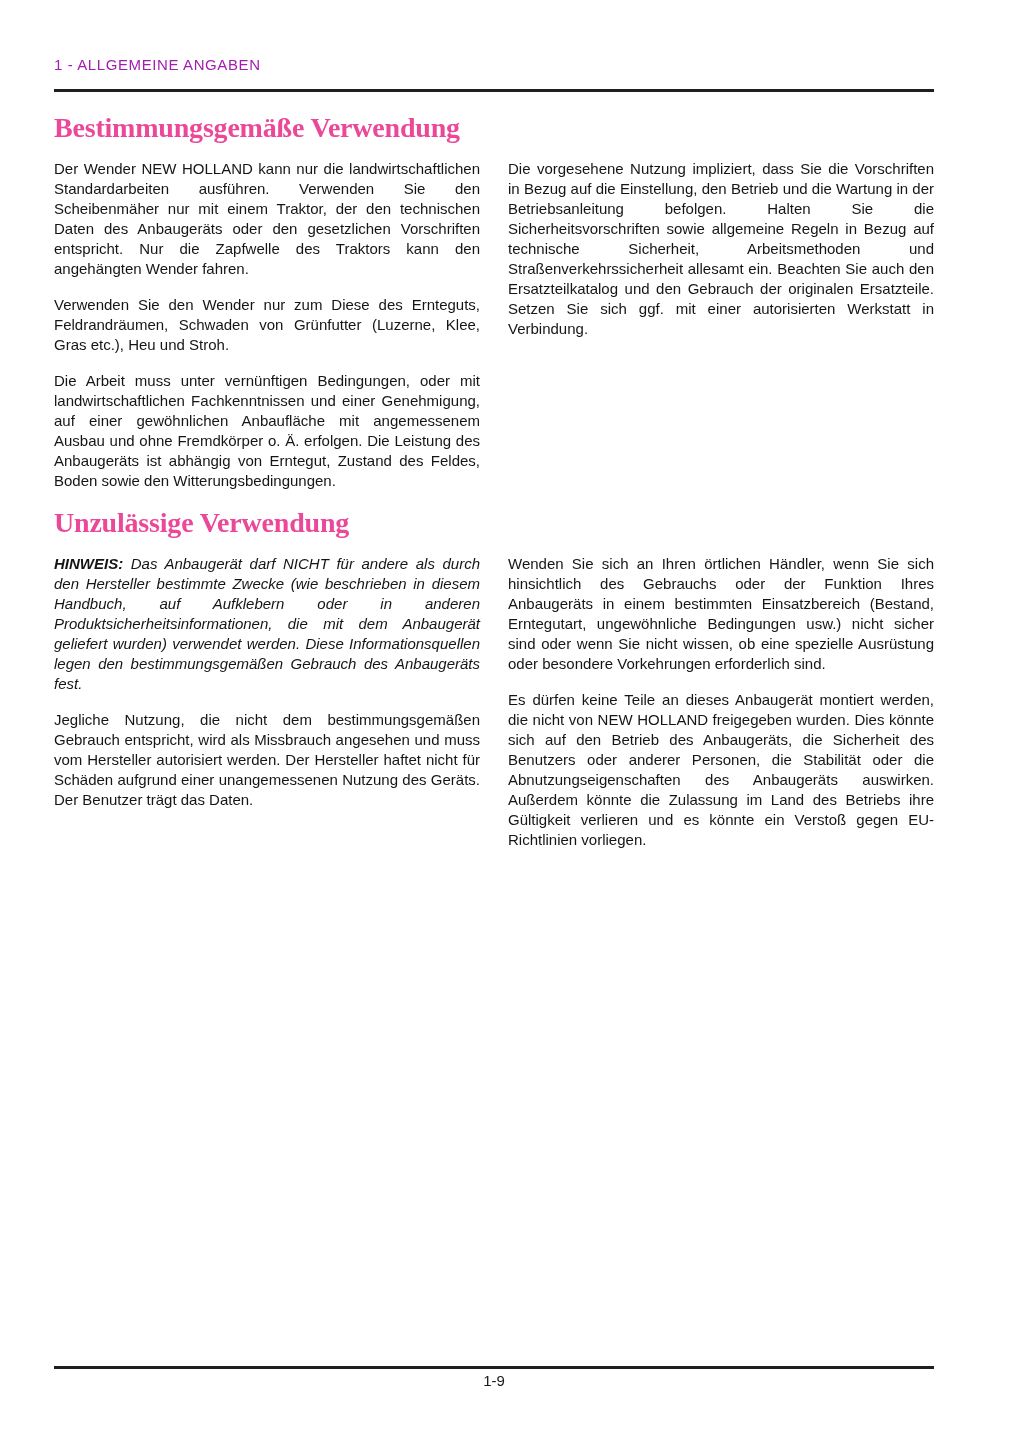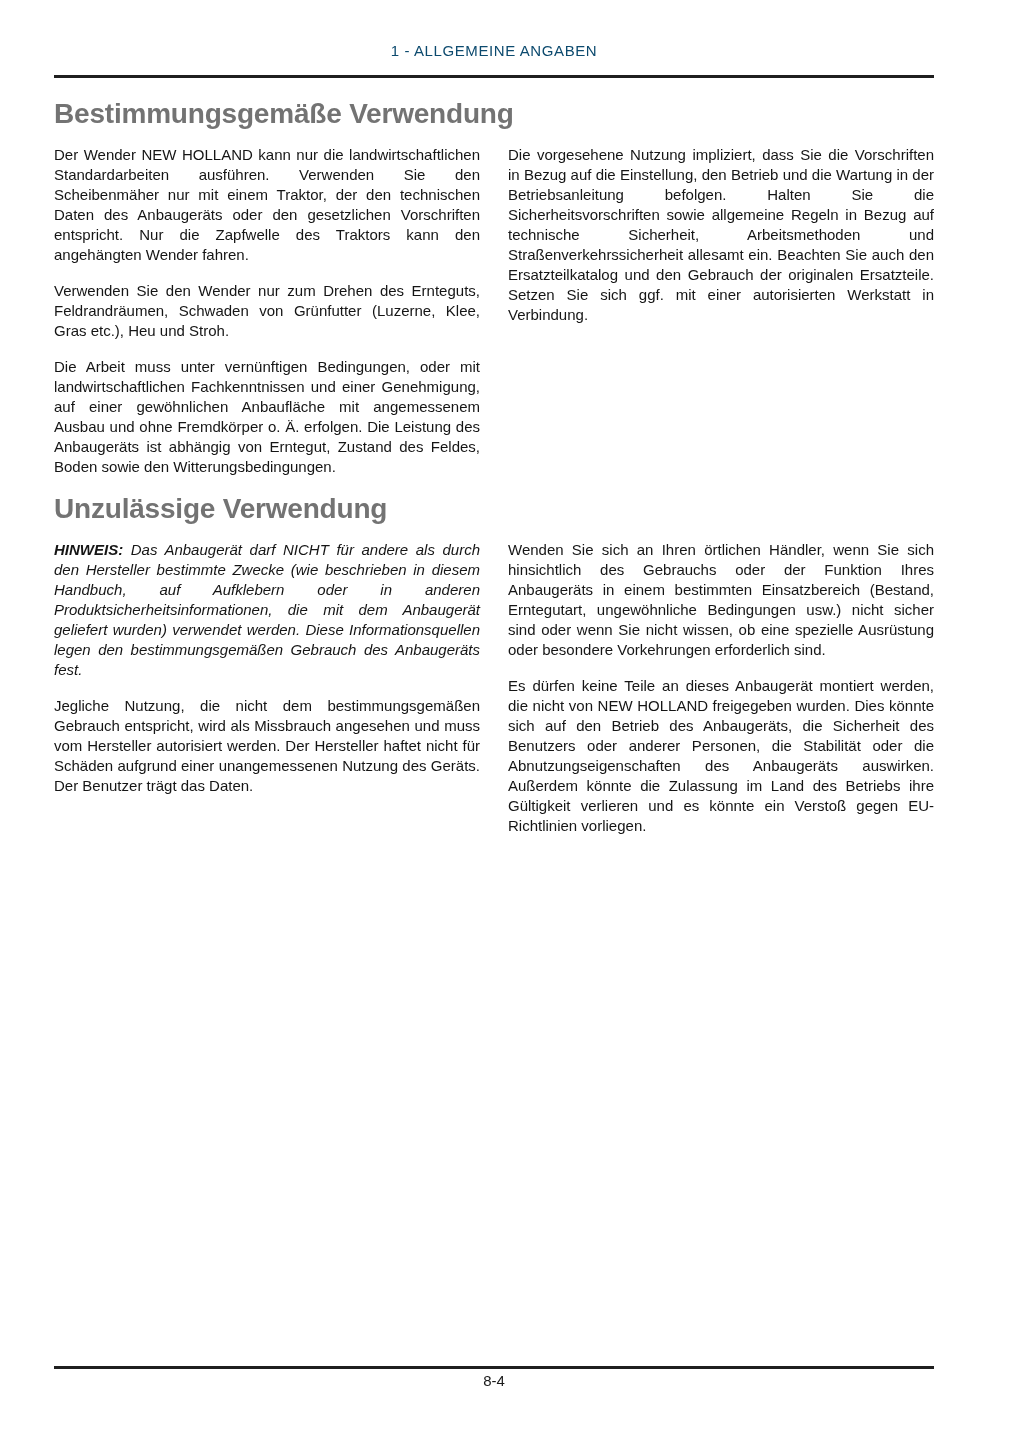--- a/index.html
+++ b/index.html
@@ -9,37 +9,37 @@
     width: 1024px;
     height: 1447px;
     margin: 0 auto;
     background: #ffffff;
     color: #161616;
     font-family: "Liberation Sans", "DejaVu Sans", sans-serif;
     padding: 0 90px 0 54px;
     overflow: hidden;
   }
   .running-header {
-    padding-top: 42px;
-    text-align: center;
+    padding-top: 56px;
     font-size: 15px;
     letter-spacing: 0.6px;
-    color: #0c4a6e;
+    color: #a21caf;
   }
   .header-rule {
     border: none;
     border-top: 3px solid #1f1f1f;
     margin: 16px 0 0 0;
   }
   h1.section-title {
     font-size: 28px;
     font-weight: bold;
-    color: #737373;
+    color: #ec4899;
     letter-spacing: -0.2px;
     margin: 20px 0 15px 0;
+    font-family: Liberation Serif, serif;
   }
   .section-2 h1.section-title {
     margin-top: 0;
   }
   .columns {
     display: flex;
     gap: 28px;
   }
   .col {
     flex: 1 1 0;
@@ -84,21 +84,21 @@
   <div class="running-header">
     <span>1 - ALLGEMEINE ANGABEN</span>
   </div>
   <hr class="header-rule">
 
   <section class="section-1">
     <h1 class="section-title">Bestimmungsgemäße Verwendung</h1>
     <div class="columns">
       <div class="col">
         <p class="body-text">Der Wender NEW HOLLAND kann nur die landwirtschaftlichen Standardarbeiten ausführen.  Verwenden Sie den Scheibenmäher nur mit einem Traktor, der den technischen Daten des Anbaugeräts oder den gesetzlichen Vorschriften entspricht.  Nur die Zapfwelle des Traktors kann den angehängten Wender fahren.</p>
-        <p class="body-text">Verwenden Sie den Wender nur zum Drehen des Ernteguts, Feldrandräumen, Schwaden von Grünfutter (Luzerne, Klee, Gras etc.), Heu und Stroh.</p>
+        <p class="body-text">Verwenden Sie den Wender nur zum Diese des Ernteguts, Feldrandräumen, Schwaden von Grünfutter (Luzerne, Klee, Gras etc.), Heu und Stroh.</p>
         <p class="body-text">Die Arbeit muss unter vernünftigen Bedingungen, oder mit landwirtschaftlichen Fachkenntnissen und einer Genehmigung, auf einer gewöhnlichen Anbaufläche mit angemessenem Ausbau und ohne Fremdkörper o. Ä. erfolgen.  Die Leistung des Anbaugeräts ist abhängig von Erntegut, Zustand des Feldes, Boden sowie den Witterungsbedingungen.</p>
       </div>
       <div class="col">
         <p class="body-text">Die vorgesehene Nutzung impliziert, dass Sie die Vorschriften in Bezug auf die Einstellung, den Betrieb und die Wartung in der Betriebsanleitung befolgen.  Halten Sie die Sicherheitsvorschriften sowie allgemeine Regeln in Bezug auf technische Sicherheit, Arbeitsmethoden und Straßenverkehrssicherheit allesamt ein.  Beachten Sie auch den Ersatzteilkatalog und den Gebrauch der originalen Ersatzteile.  Setzen Sie sich ggf. mit einer autorisierten Werkstatt in Verbindung.</p>
       </div>
     </div>
   </section>
 
   <section class="section-2">
     <h1 class="section-title">Unzulässige Verwendung</h1>
@@ -109,16 +109,16 @@
       </div>
       <div class="col">
         <p class="body-text">Wenden Sie sich an Ihren örtlichen Händler, wenn Sie sich hinsichtlich des Gebrauchs oder der Funktion Ihres Anbaugeräts in einem bestimmten Einsatzbereich (Bestand, Erntegutart, ungewöhnliche Bedingungen usw.) nicht sicher sind oder wenn Sie nicht wissen, ob eine spezielle Ausrüstung oder besondere Vorkehrungen erforderlich sind.</p>
         <p class="body-text">Es dürfen keine Teile an dieses Anbaugerät montiert werden, die nicht von NEW HOLLAND freigegeben wurden.  Dies könnte sich auf den Betrieb des Anbaugeräts, die Sicherheit des Benutzers oder anderer Personen, die Stabilität oder die Abnutzungseigenschaften des Anbaugeräts auswirken.  Außerdem könnte die Zulassung im Land des Betriebs ihre Gültigkeit verlieren und es könnte ein Verstoß gegen EU-Richtlinien vorliegen.</p>
       </div>
     </div>
   </section>
 
   <div class="page-footer">
     <hr class="footer-rule">
-    <div class="footer-page-number">8-4</div>
+    <div class="footer-page-number">1-9</div>
   </div>
 
 </div>
 
 </body></html>

